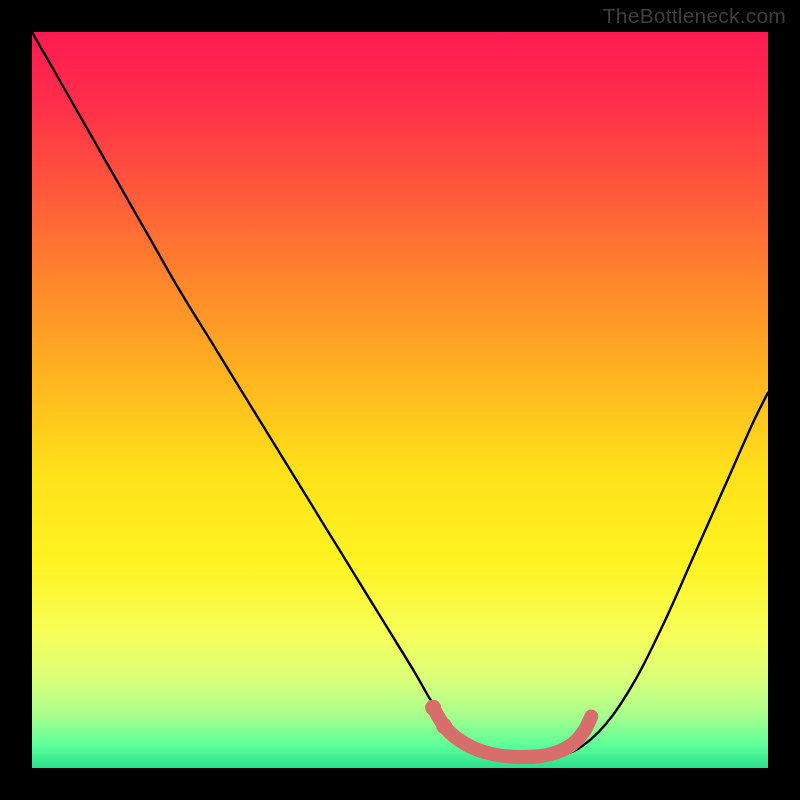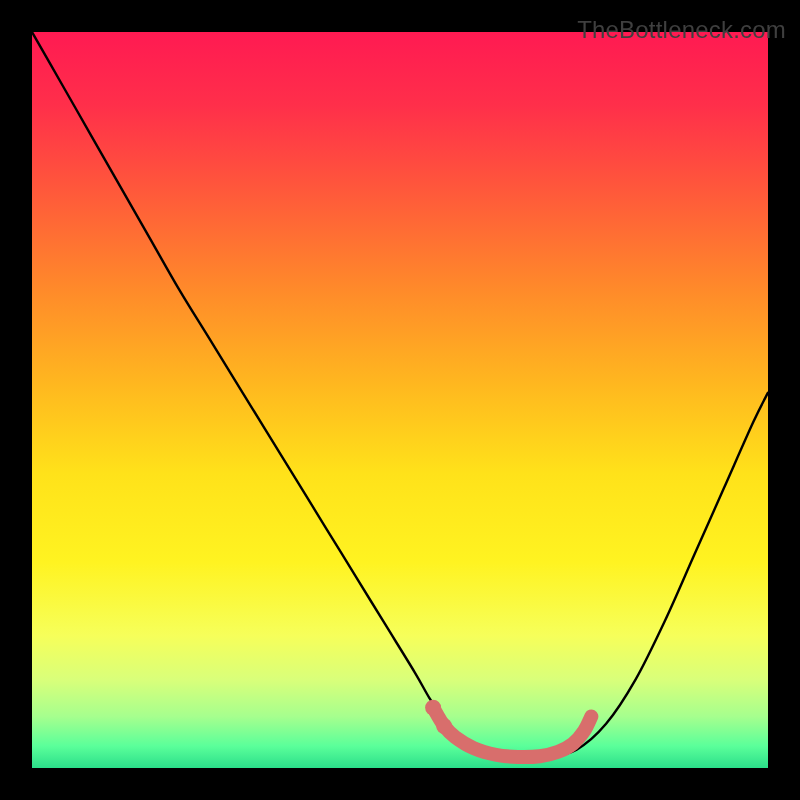--- a/index.html
+++ b/index.html
@@ -12,24 +12,24 @@
     font-family: Arial, Helvetica, sans-serif;
   }
   .stage {
     position: relative;
     width: 800px;
     height: 800px;
     background: #000;
   }
   .watermark {
     position: absolute;
-    top: 16px;
+    top: 4px;
     right: 14px;
     color: #3f3f3f;
-    font-size: 24px;
+    font-size: 21px;
     font-weight: 400;
     letter-spacing: 0.2px;
     z-index: 50;
   }
   .plot {
     position: absolute;
     left: 32px;
     top: 32px;
     width: 736px;
     height: 736px;

